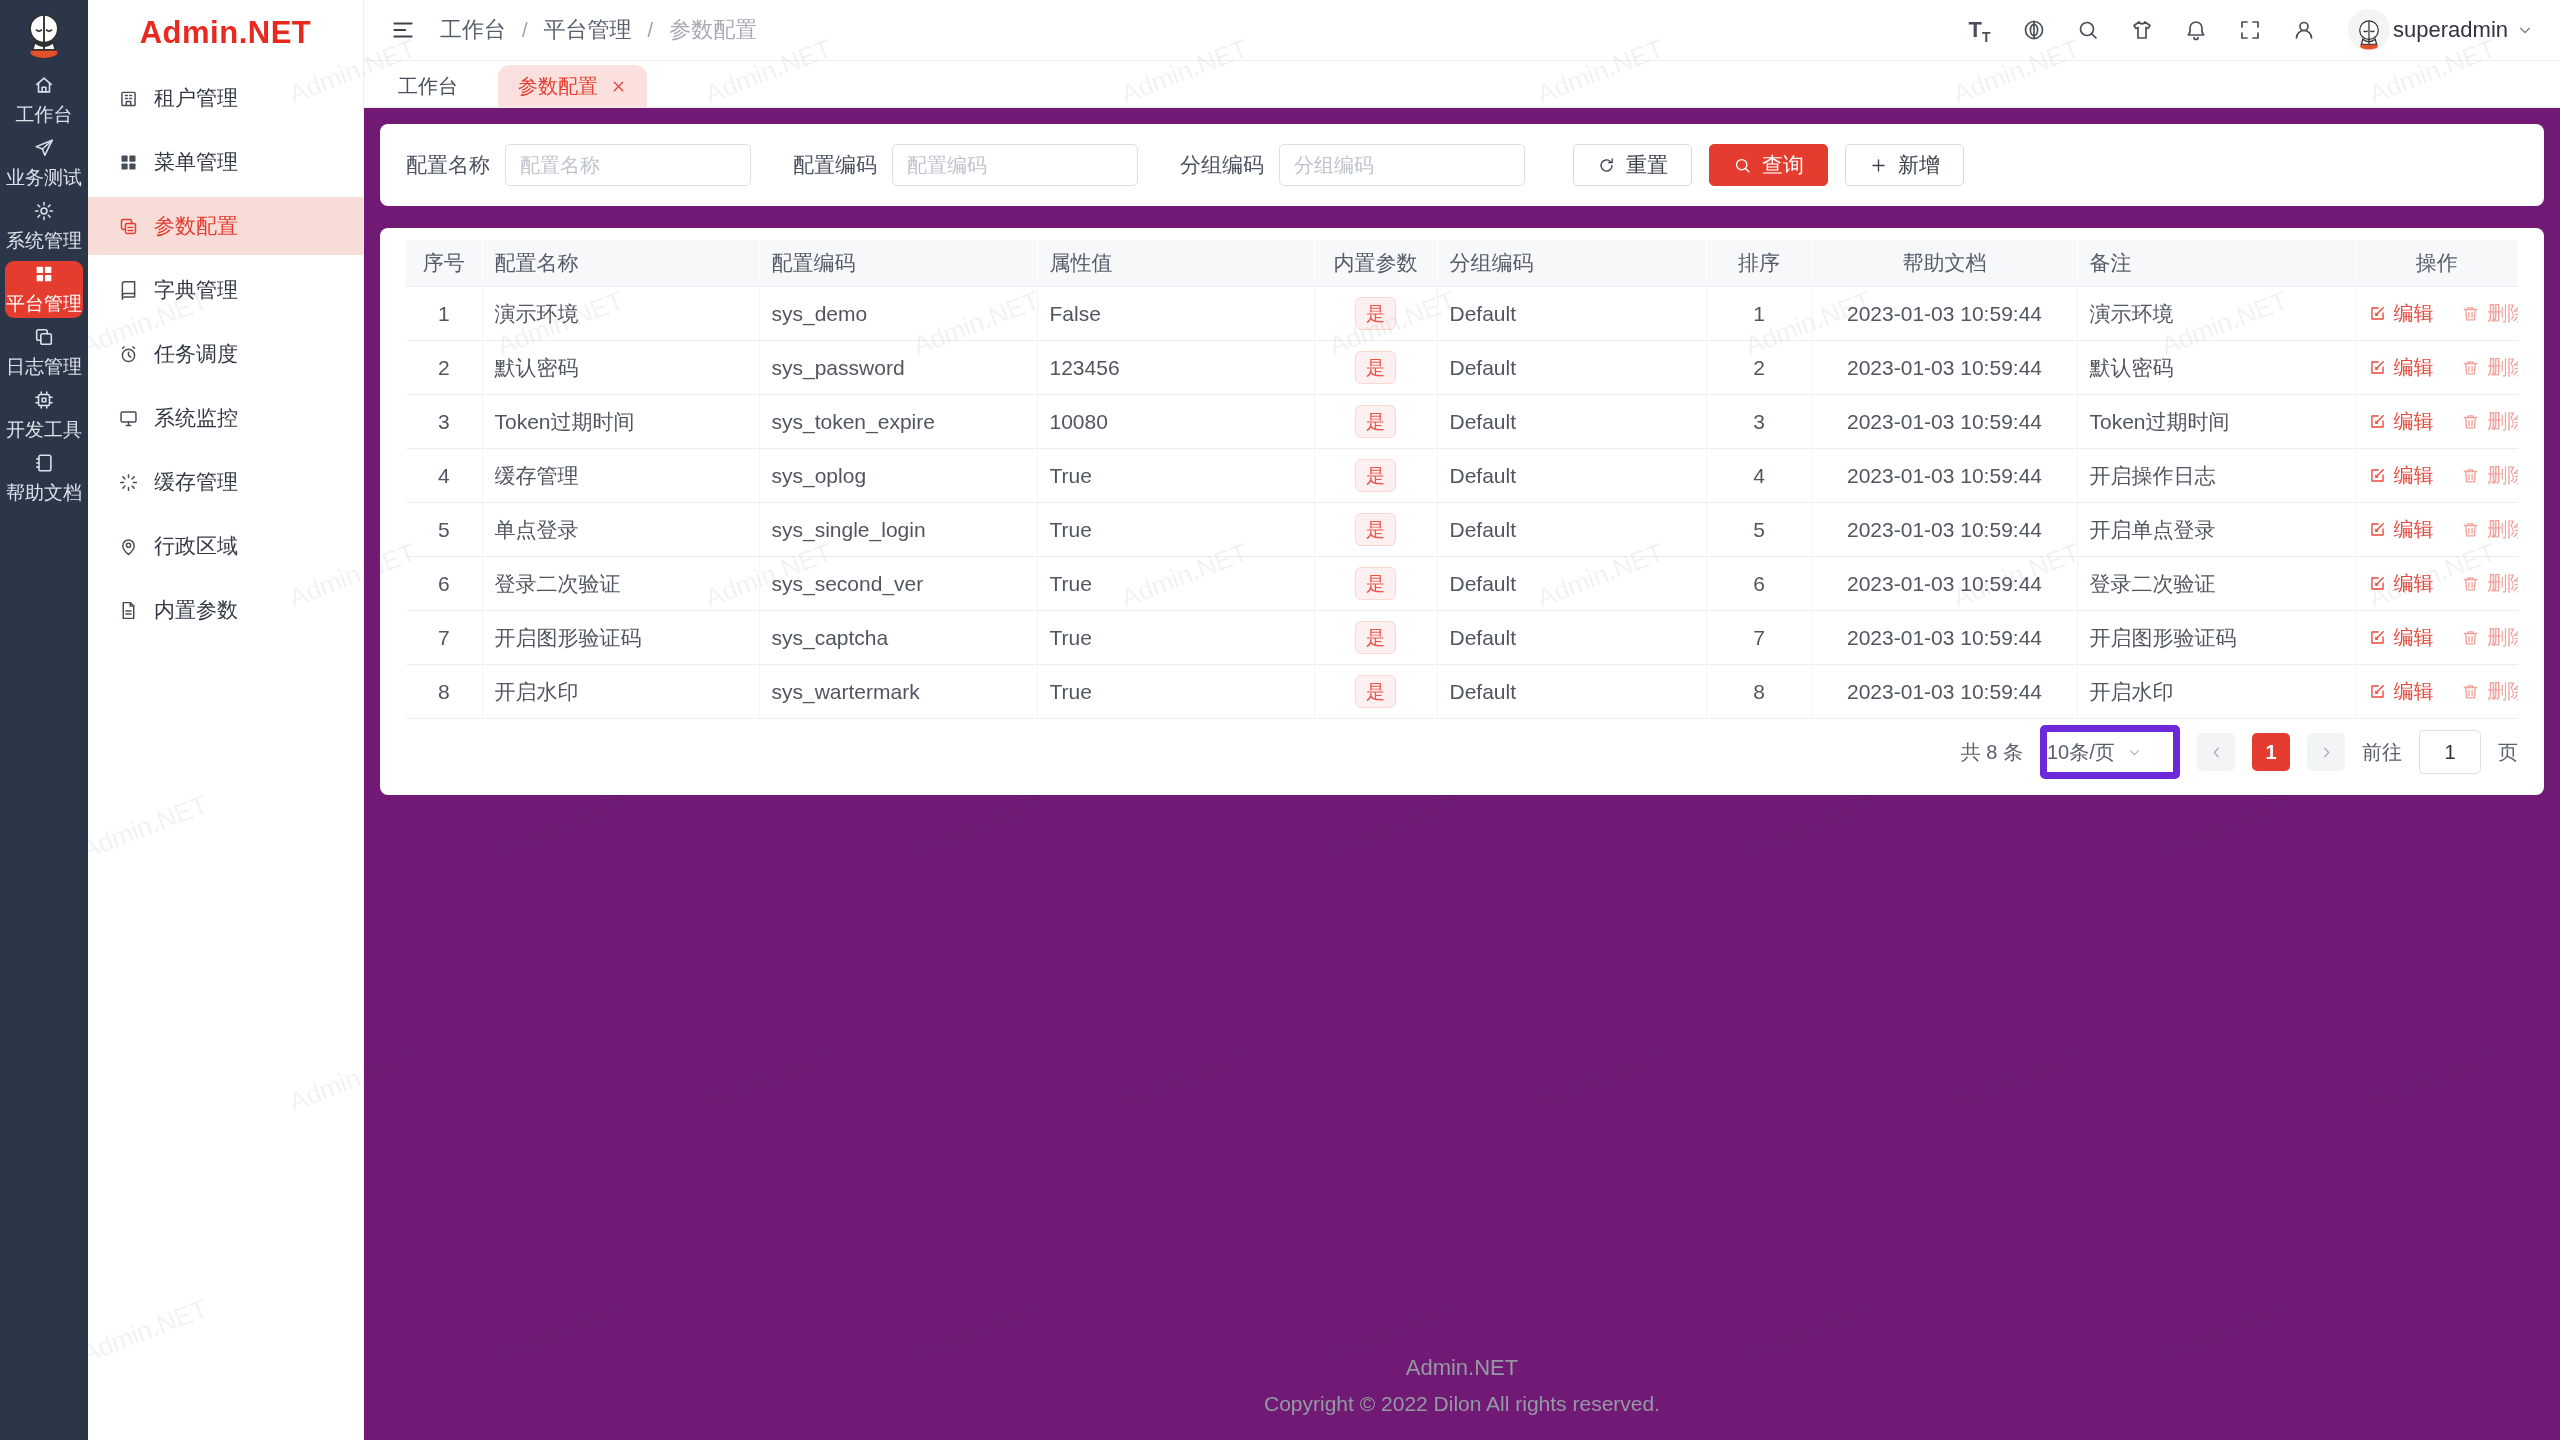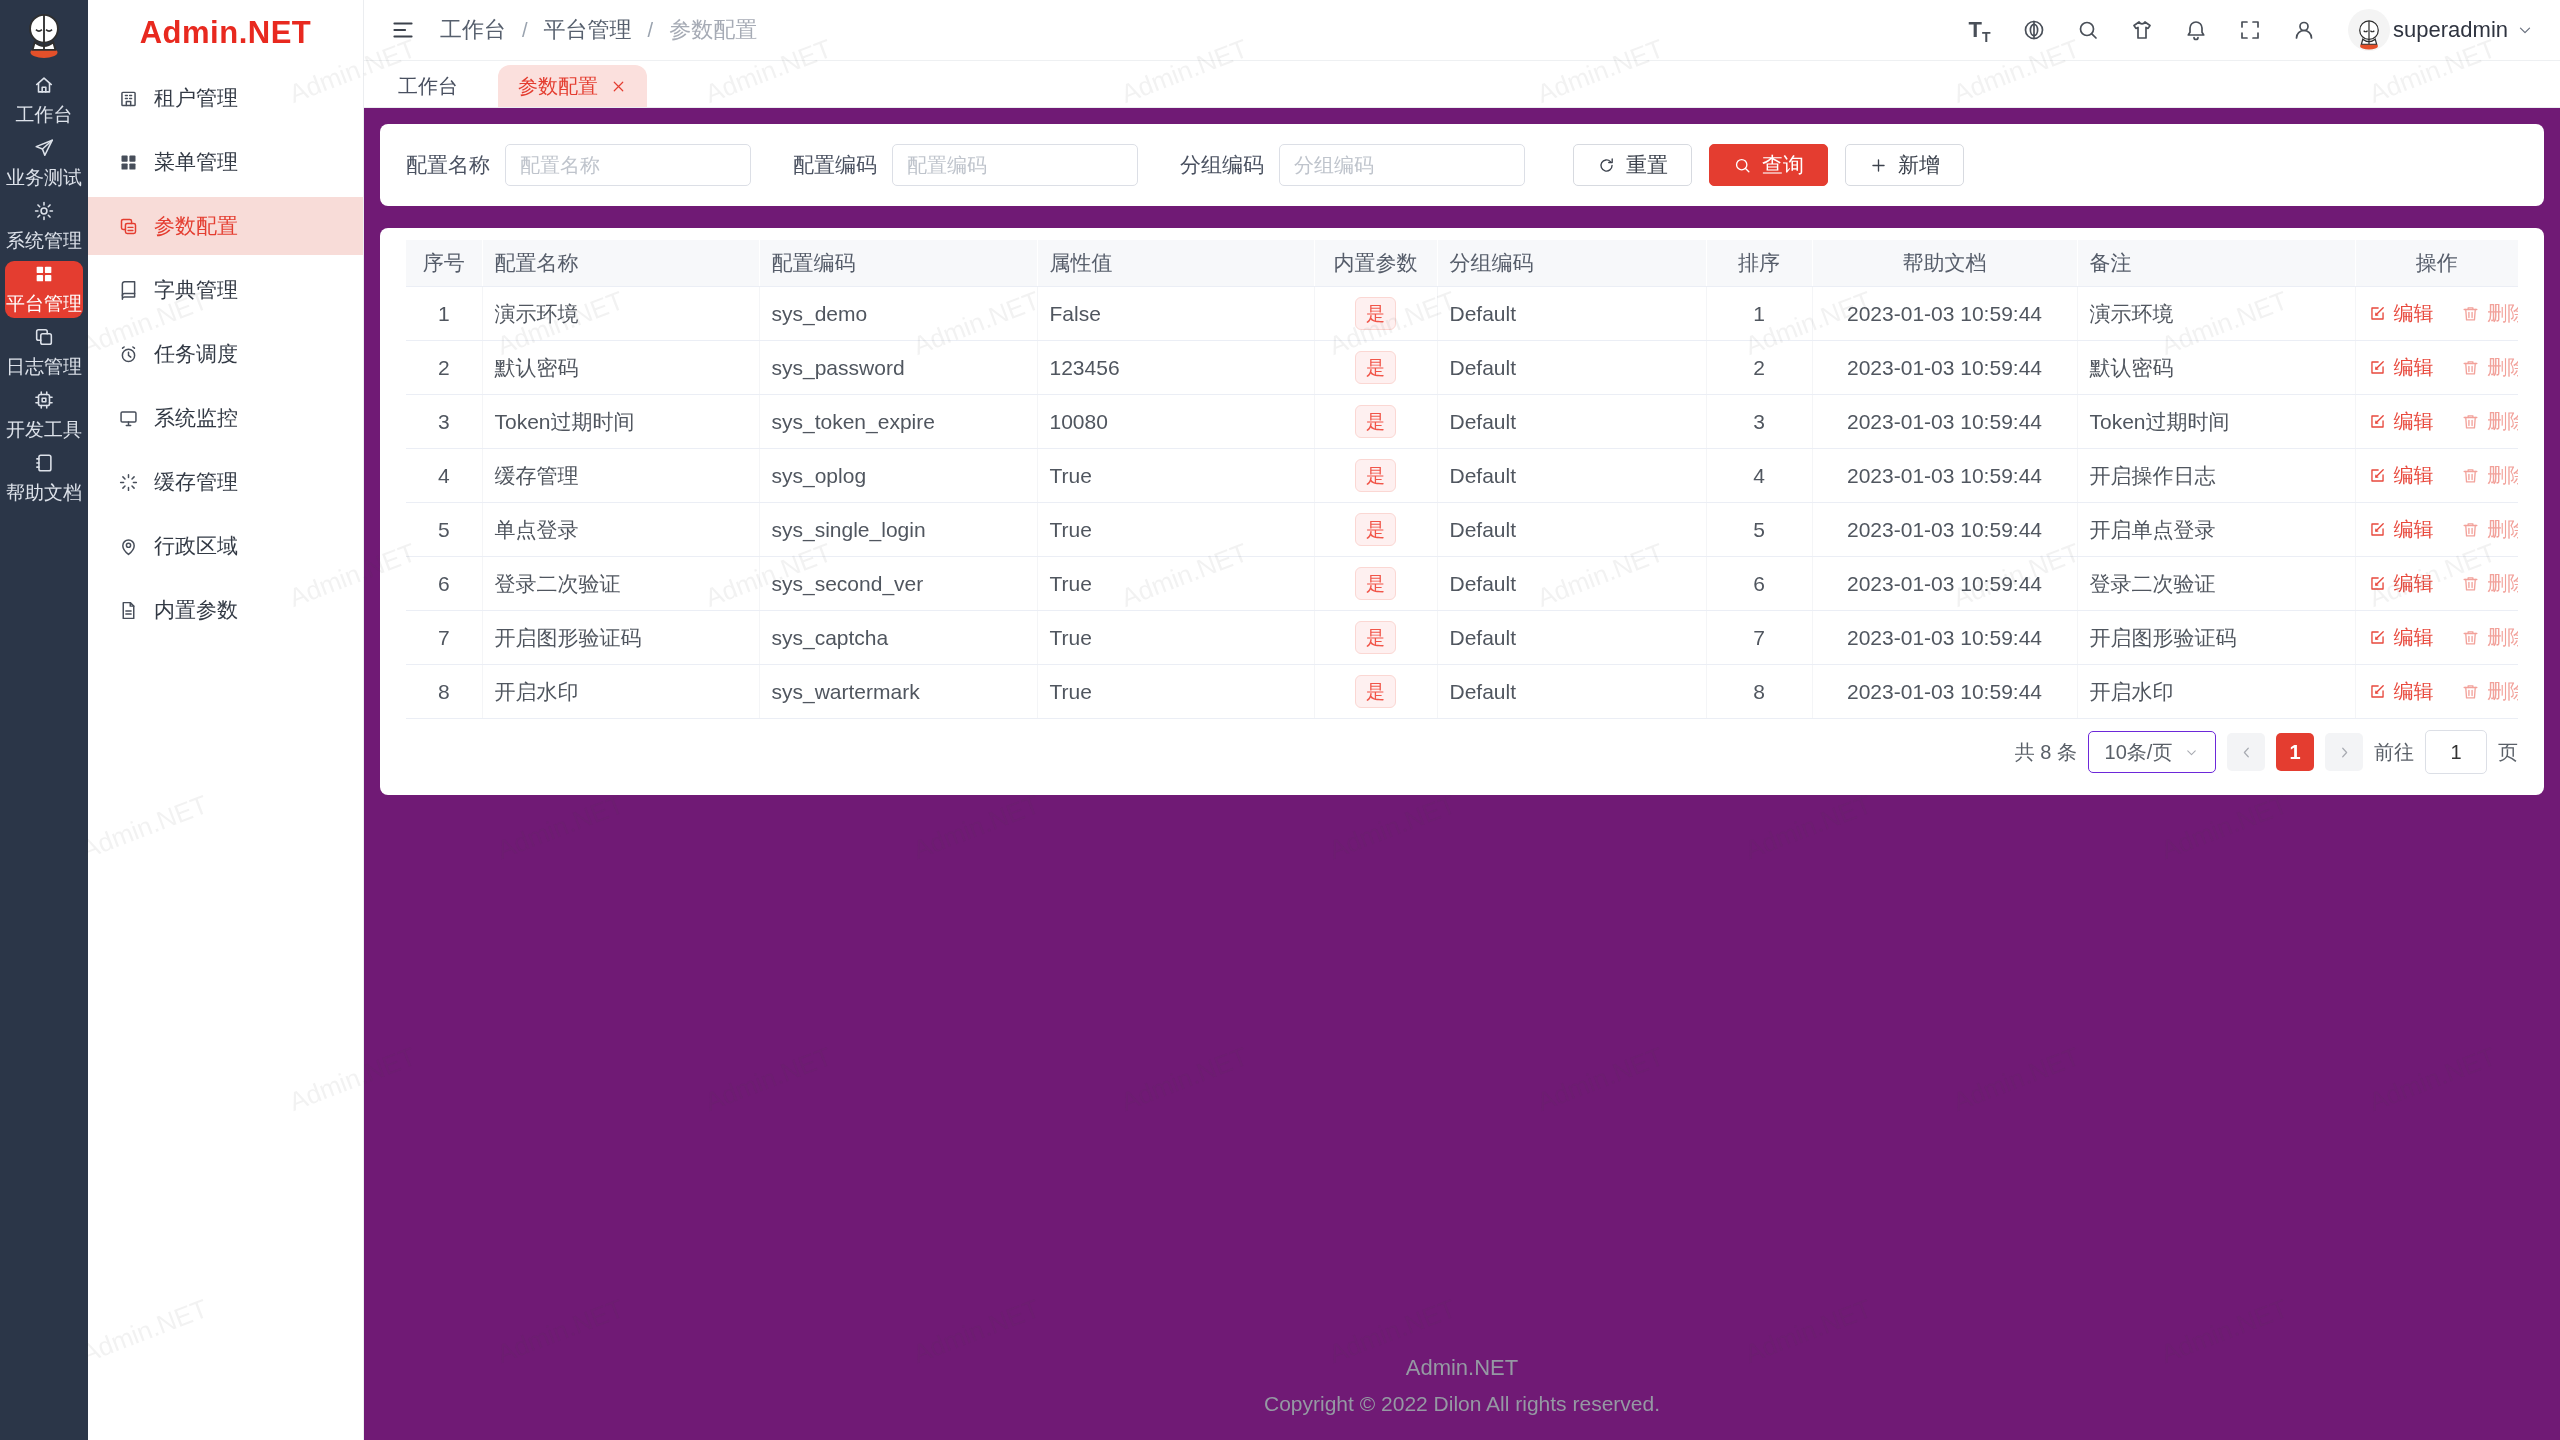--- a/index.html
+++ b/index.html
@@ -86,24 +86,24 @@
            border-right:1px solid #f4f5f7;white-space:nowrap;overflow:hidden}
   tbody td:last-child{border-right:none}
   .ta-c{text-align:center}
   .tag{display:inline-block;padding:4px 10px;background:#fef0f0;border:1px solid #fbd7d3;border-radius:6px;
        color:#f15549;font-size:19px;line-height:1.25}
   .act{display:inline-flex;align-items:center;gap:7px;font-size:20px;cursor:pointer}
   .act svg{width:19px;height:19px}
   .act.edit{color:#e8483c}
   .act.del{color:#f2a29b;margin-left:22px}
 
-  .pager{height:66px;display:flex;align-items:center;justify-content:flex-end;gap:11px;
+  .pager{height:66px;display:flex;align-items:center;justify-content:flex-end;gap:17px;
          font-size:20px;color:#5a6068}
-  .psel{width:126px;height:40px;border:1px solid #6d28d9;border-radius:5px;display:flex;align-items:center;
-        justify-content:center;gap:12px;cursor:pointer;color:#5a6068}
+  .psel{width:126px;height:40px;border:7px solid #6d28d9;border-radius:5px;display:flex;align-items:center;
+        gap:12px;cursor:pointer;color:#5a6068}
   .psel .schev{width:15px;height:15px;color:#a8abb2;display:flex}
   .psel .schev svg{width:15px;height:15px}
   .pbtn{width:38px;height:38px;border-radius:5px;background:#f3f4f6;display:flex;align-items:center;
         justify-content:center;color:#a8abb2;cursor:pointer}
   .pbtn svg{width:17px;height:17px}
   .pcur{width:38px;height:38px;border-radius:5px;background:#e43d30;color:#fff;display:flex;align-items:center;
         justify-content:center;font-size:20px;font-weight:bold;cursor:pointer}
   .goto-input{width:56px;height:40px;border:1px solid #dcdfe6;border-radius:5px;text-align:center;font-size:20px;
               color:#333;outline:none;font-family:inherit}
 

